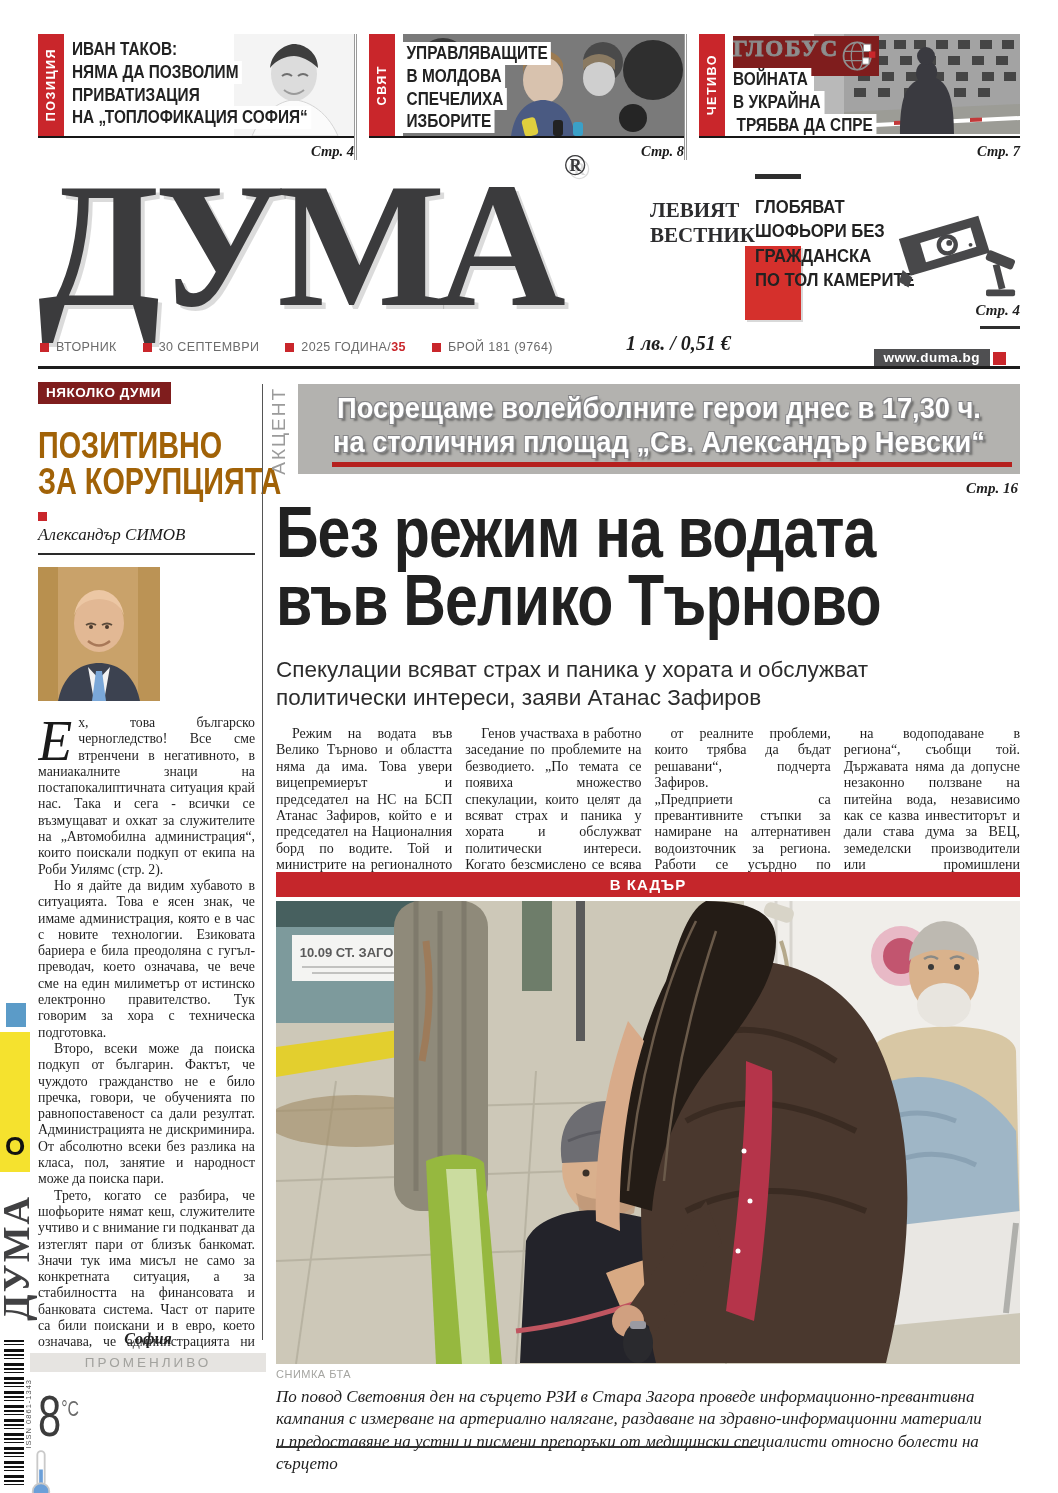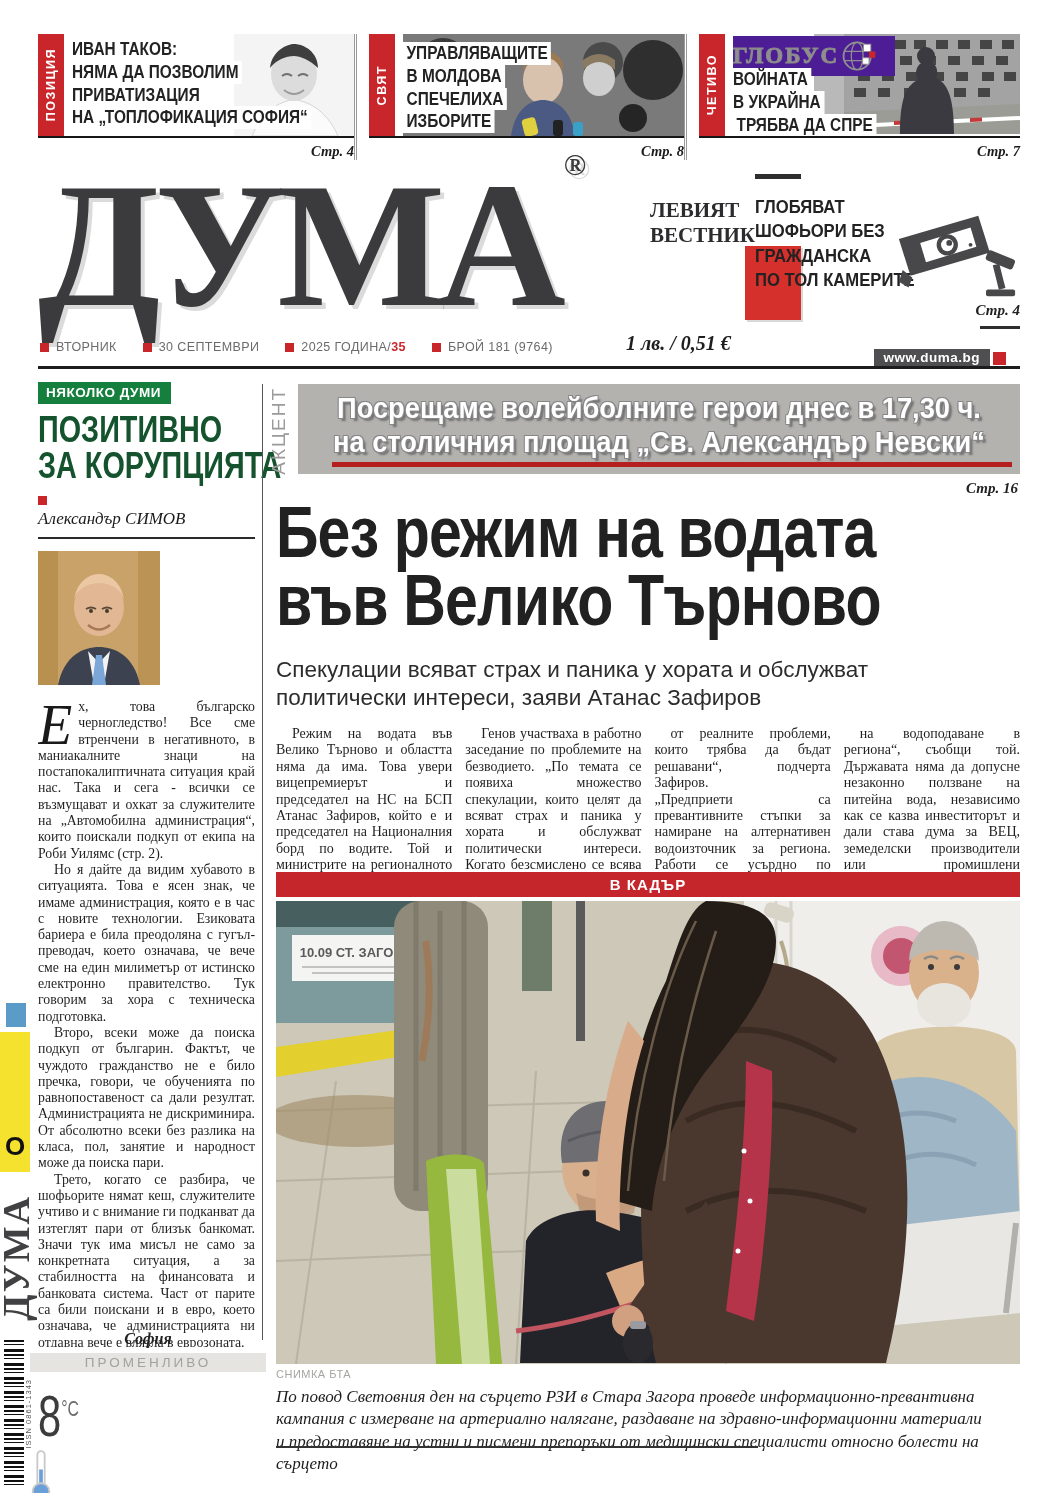--- a/index.html
+++ b/index.html
@@ -13,21 +13,21 @@
   .teasers { position:absolute; left:38px; top:34px; width:982px; display:flex; }
   .teaser { position:relative; }
   .teaser + .teaser { border-left:3px double #9a9a9a; padding-left:12px; }
   .t-body { position:relative; height:104px; border-bottom:2px solid #161616; }
   .vlabel { position:absolute; left:0; top:0; width:26px; height:102px; background:#c9262b; display:flex; align-items:center; justify-content:center; }
   .vlabel span { writing-mode:vertical-rl; transform:rotate(180deg); color:#fff; font-weight:bold; font-size:12.5px; letter-spacing:1.5px; }
   .t-lines { position:absolute; left:34px; top:4px; z-index:2; font-weight:800; font-size:17.5px; line-height:1.3; }
   .t-lines span { display:inline-block; background:#fff; padding:0 4px 0 0; transform:scaleX(.88); transform-origin:0 50%; white-space:nowrap; }
   .t-photo { position:absolute; top:0; right:0; z-index:1; }
   .t-page { text-align:right; font-family:"Liberation Serif",serif; font-style:italic; font-weight:bold; font-size:14.5px; margin-top:5px; color:#1c1c1c; }
-  .globus { position:absolute; left:34px; top:2px; display:flex; align-items:center; z-index:2; background:#4c1d95; padding-right:16px; }
+  .globus { position:absolute; left:34px; top:2px; display:flex; z-index:2; background:#7f1d1d; padding-right:0; }
   .globus .gtext { font-family:"Liberation Serif",serif; font-size:23px; letter-spacing:2px; color:#8f8f8f; font-weight:bold; -webkit-text-stroke:1px #8a8a8a; }
 
   
   .masthead { position:absolute; left:38px; top:168px; width:982px; height:200px; }
   .logo { position:absolute; left:0; top:-4px; font-family:"Liberation Serif",serif; font-weight:bold; font-size:178px; line-height:.92; letter-spacing:-8px; color:#3b3b3d; text-shadow:4px 4px 0 rgba(0,0,0,.14); }
   .logo sup { font-size:30px; letter-spacing:0; vertical-align:super; position:relative; top:-70px; left:6px; }
   .tagline { position:absolute; left:612px; top:30px; font-family:"Liberation Serif",serif; font-weight:600; font-size:21px; line-height:1.2; color:#2c2c2e; white-space:pre-line; }
   .redsq { position:absolute; left:707px; top:78px; width:56px; height:74px; background:#d5302c; box-shadow:2px 2px 0 rgba(0,0,0,.15); }
   .side-teaser { position:absolute; left:717px; top:6px; width:265px; }
   .side-dash { width:46px; height:5px; background:#2e2e2e; }
@@ -41,22 +41,22 @@
   .dateline .sq { width:9px; height:9px; background:#c9262b; }
   .dateline .red { color:#c9262b; font-weight:bold; }
   .price { position:absolute; left:588px; top:164px; font-family:"Liberation Serif",serif; font-style:italic; font-weight:bold; font-size:20px; color:#1e1e1e; }
   .www { position:absolute; right:14px; top:181px; display:flex; align-items:center; gap:3px; }
   .www .box { background:#4f4f51; color:#ffffff; font-weight:bold; font-size:13.5px; letter-spacing:.5px; padding:1px 10px 2px; }
   .www .sq { width:13px; height:13px; background:#c9262b; }
   .mast-rule { position:absolute; left:0; top:198px; width:100%; height:3px; background:#1c1c1c; }
 
   
   .opinion { position:absolute; left:38px; top:382px; width:217px; }
-  .kicker { display:inline-block; background:#15803d; color:#fff; font-weight:bold; font-size:13.5px; letter-spacing:.5px; padding:3px 10px 4px 8px; }
-  .op-title { margin-top:8px; font-weight:800; font-size:36px; line-height:1.0; color:#14532d; }
+  .kicker { display:inline-block; background:#7f1d1d; color:#fff; font-weight:bold; font-size:13.5px; letter-spacing:.5px; padding:3px 10px 4px 8px; }
+  .op-title { margin-top:24px; font-weight:800; font-size:36px; line-height:1.0; color:#a16207; }
   .op-title span { display:block; transform:scaleX(.8); transform-origin:0 50%; white-space:nowrap; }
   .op-bullet { width:9px; height:9px; background:#c9262b; margin-top:12px; }
   .op-author { font-family:"Liberation Serif",serif; font-style:italic; font-size:17px; margin-top:4px; color:#1a1a1a; }
   .op-rule { margin-top:8px; height:2px; background:#2a2a2a; }
   .op-photo { margin:12px auto 0; width:122px; height:134px; }
   .op-body { margin-top:10px; font-family:"Liberation Serif",serif; font-size:13.8px; line-height:16.3px; text-align:justify; color:#1f1f1f; height:648px; overflow:hidden; }
   .op-body p { text-indent:16px; }
   .op-body p.first { text-indent:0; }
   .dropcap { float:left; font-family:"Liberation Serif",serif; font-style:italic; font-size:56px; line-height:44px; padding:4px 6px 0 0; color:#1a1a1a; }
 

